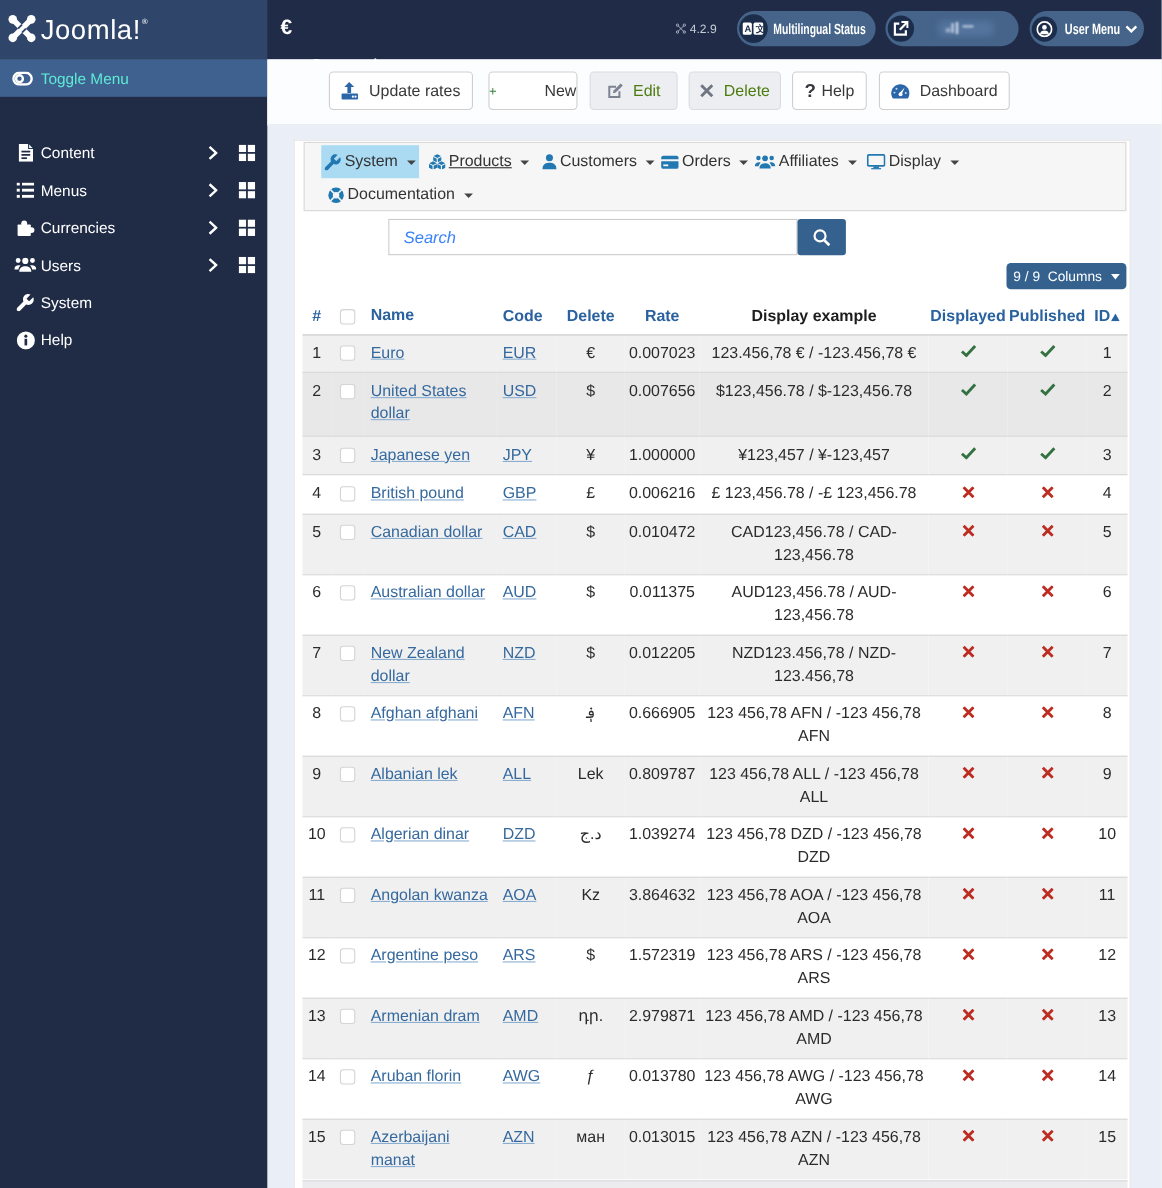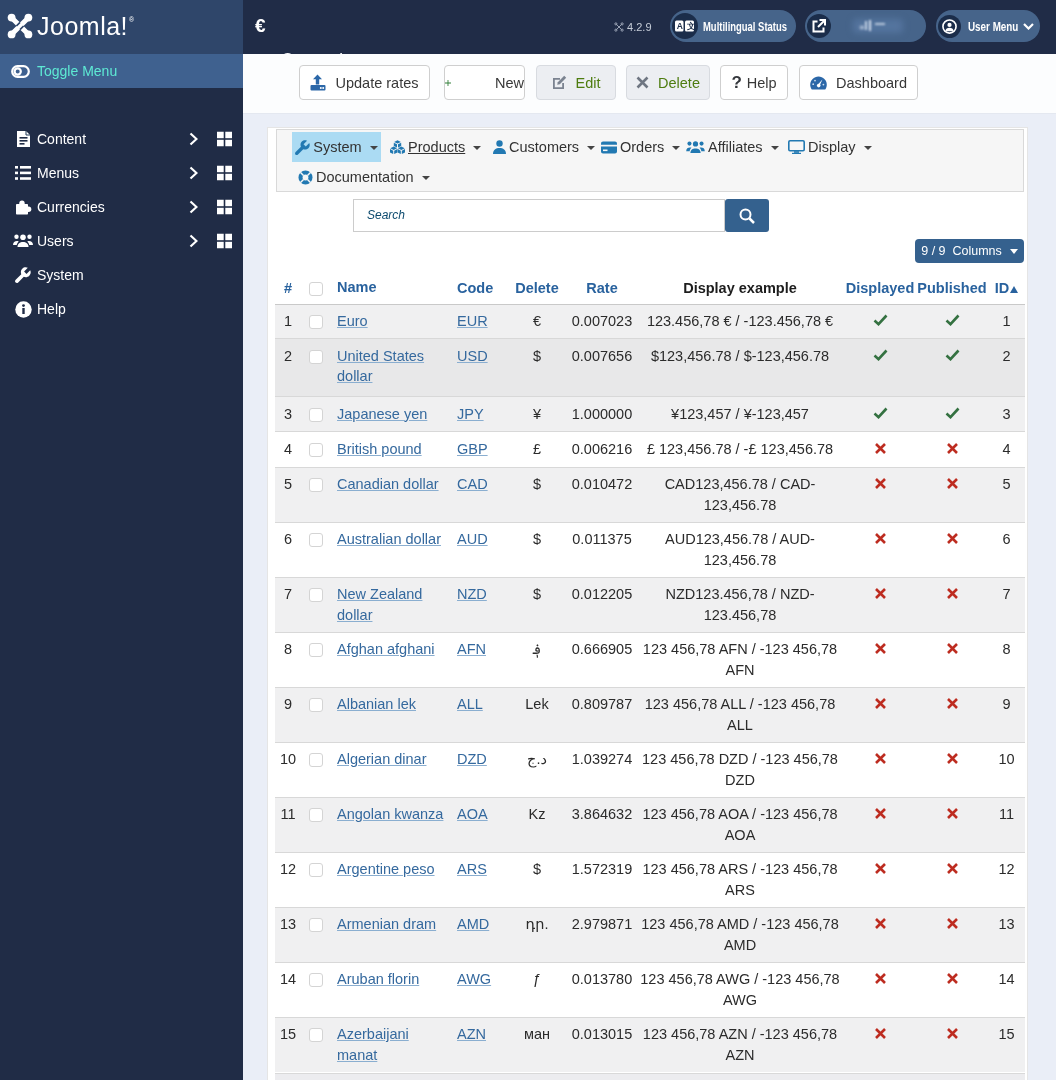--- a/index.html
+++ b/index.html
@@ -31,21 +31,21 @@
 .tbtn.dis { background:#eceef2; color:#4d7c0f; border-color:#d8dbe0; }
 
 
 #card { position:absolute; left:267px; top:127px; width:761px; height:953px; background:#fff; border:1px solid #e5e5e5; border-bottom:none; }
 #menubox { position:absolute; left:8px; top:1px; width:748px; height:63px; background:#f6f6f6; border:1px solid #d9d9d9; }
 .mitem { position:absolute; height:30px; display:flex; align-items:center; gap:3px; font-size:14.5px; color:#333; padding:0 6px; }
 .mcaret { width:0; height:0; border-left:4px solid transparent; border-right:4px solid transparent; border-top:4.5px solid #444; margin-left:5px; margin-top:2px; }
 #sysitem { background:#abdbf3; }
 
 #searchbox { position:absolute; left:85px; top:71px; width:372px; height:33px; border:1px solid #ccc; background:#fff; }
-#searchbox span { position:absolute; left:13px; top:8px; font-style:italic; color:#0c4a6e; font-size:12px; }
+#searchbox span { position:absolute; left:13px; top:8px; font-style:italic; color:#3b82f6; font-size:15px; }
 #searchbtn { position:absolute; left:457px; top:71px; width:44px; height:33px; background:#34618e; border-radius:3px; display:flex; align-items:center; justify-content:center; }
 #colbtn { position:absolute; left:647px; top:111px; width:109px; height:24px; background:#35618e; border-radius:4px; color:#fff; font-size:12.5px; display:flex; align-items:center; justify-content:center; gap:8px; }
 
 
 #tbl { position:absolute; left:7px; top:144px; width:750px; border-collapse:collapse; table-layout:fixed; font-size:14.5px; color:#2b2b2b; }
 #tbl th { font-weight:bold; color:#29629e; vertical-align:middle; }
 #tbl thead tr { height:32px; }
 #tbl thead th { border-bottom:1px solid #c9c9c9; }
 #tbl td { vertical-align:top; padding-top:6.5px; line-height:20.5px; }
 #tbl tbody tr { border-top:1px solid #d8d8d8; }

